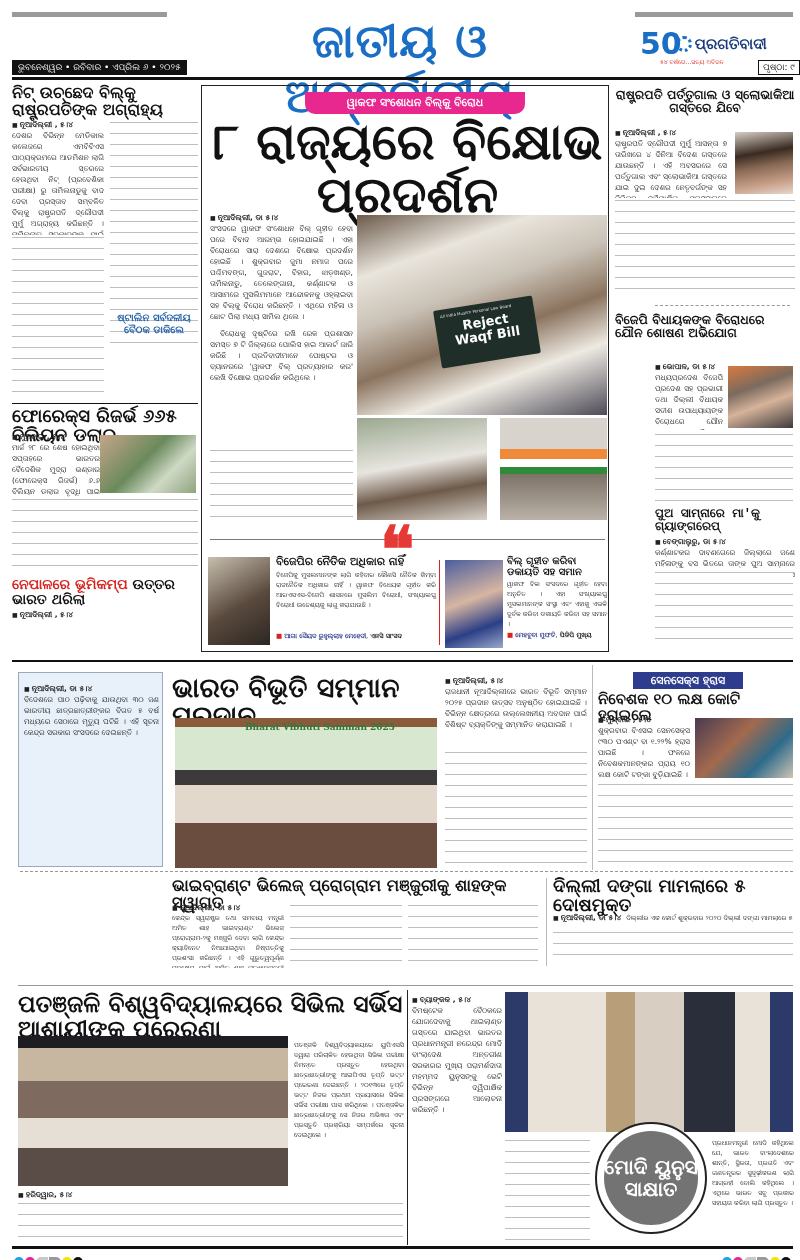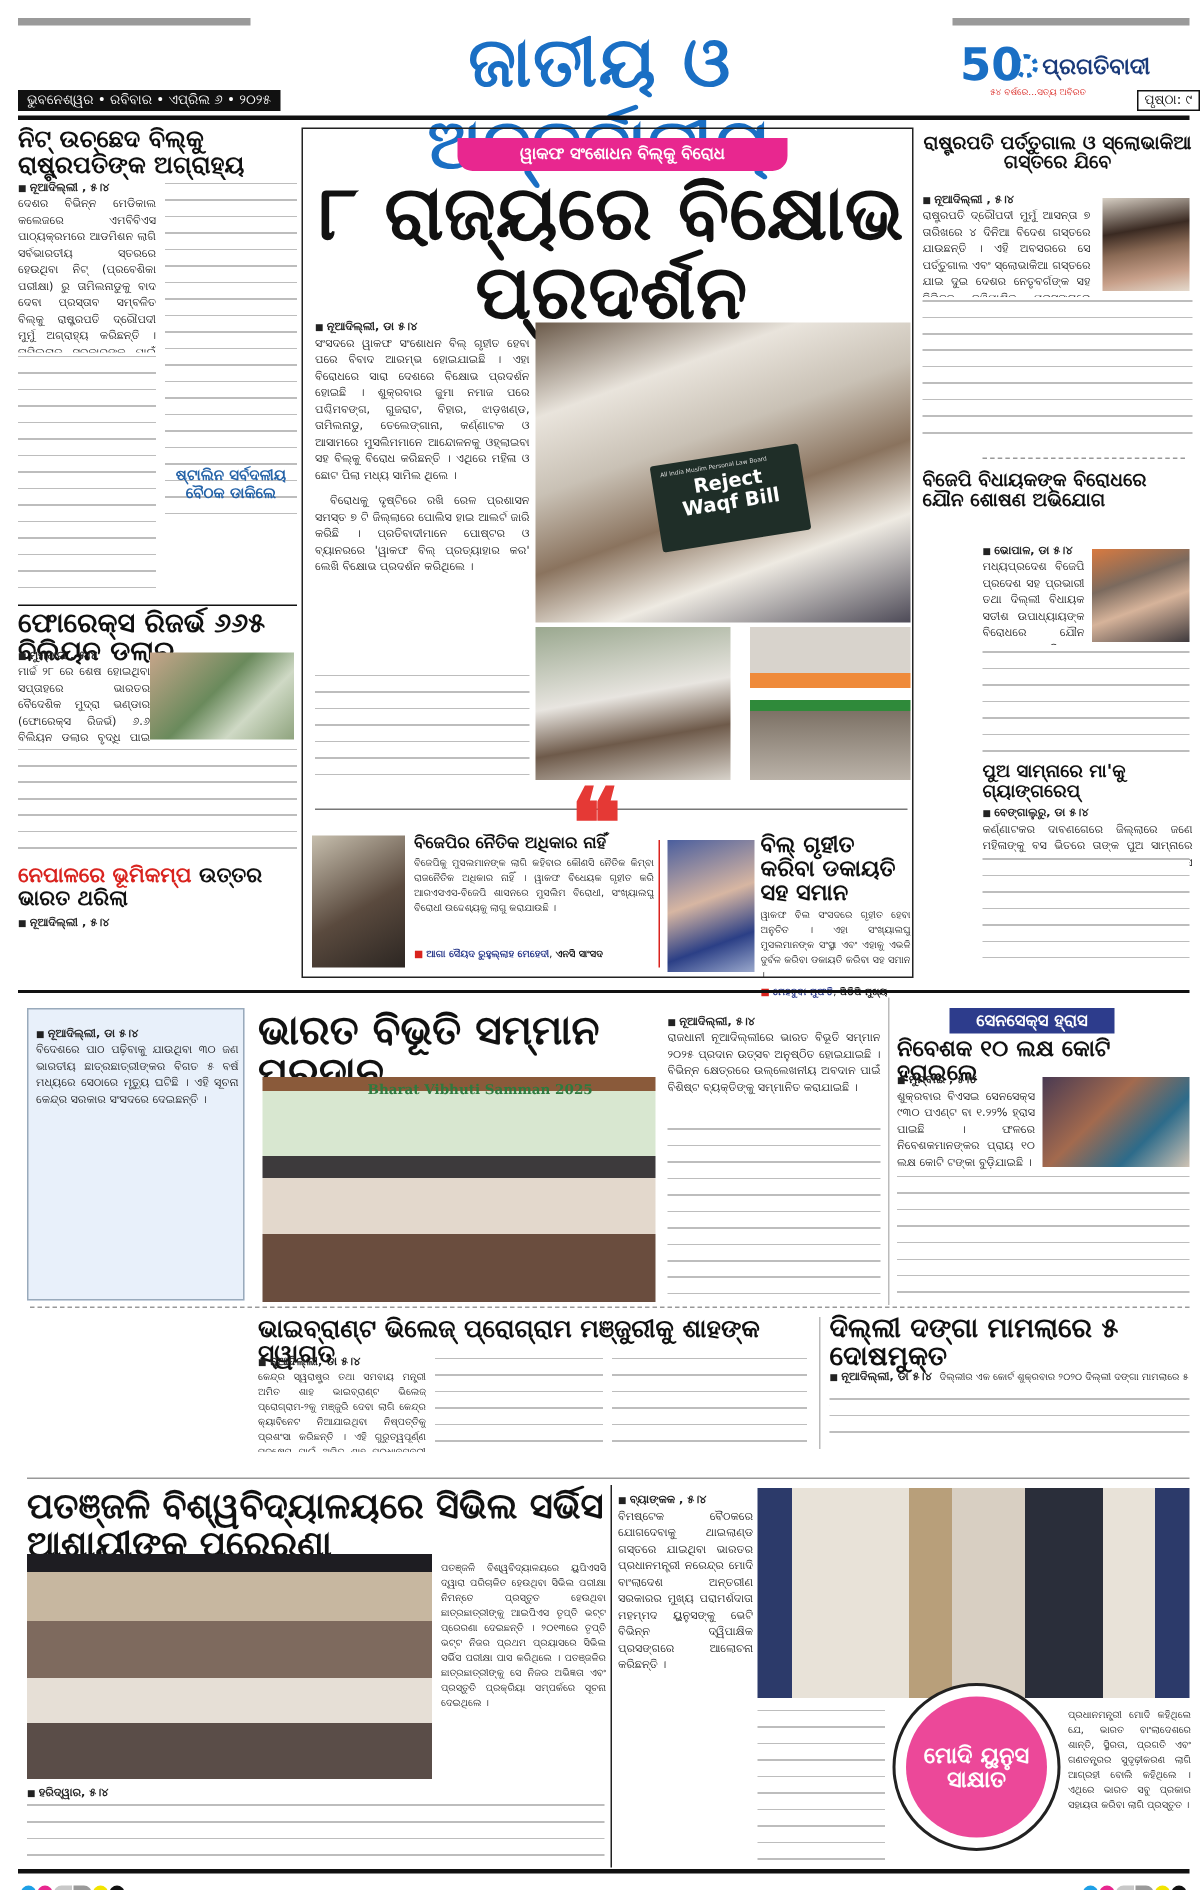--- a/index.html
+++ b/index.html
@@ -18,21 +18,21 @@
   .photo { background: linear-gradient(135deg,#8a8a8a,#d0c4b4 40%,#6e6e74 70%,#bbb); }
   .box { border: 1.5px solid #222; }
   .pink-tag { background: #e8278f; color: #fff; font-weight: bold; text-align: center; border-radius: 0 0 10px 10px; }
   .blue-tag { background: #2d3c8c; color: #fff; font-weight: bold; text-align: center; font-size: 11px; }
   .red { color: #d9231e; }
   .dots span { display: inline-block; width: 10px; height: 10px; border-radius: 50%; margin-right: 1px; }
   .lines { background: repeating-linear-gradient(#fff 0 2px, #bdbdbd 2px 3px, #fff 3px 11px); }
   .sep-dash { border-top: 1px dashed #999; }
   .quote-mark { font-size: 64px; color: #e53935; font-weight: bold; line-height: 1; font-family: "DejaVu Serif", serif; }
   .seal { width: 120px; height: 120px; border-radius: 50%; background: #fff; border: 2px solid #222; display: flex; align-items: center; justify-content: center; }
-  .seal-inner { width: 100px; height: 100px; border-radius: 50%; background: #ec4899; color: #fff; font-weight: bold; font-size: 15px; text-align: center; display: flex; align-items: center; justify-content: center; line-height: 1.1; }
+  .seal-inner { width: 100px; height: 100px; border-radius: 50%; background: #737373; color: #fff; font-weight: bold; font-size: 20px; text-align: center; display: flex; align-items: center; justify-content: center; line-height: 1.1; }
   .lightbox { background: #e8f0fa; border: 1px solid #9ab; }
 </style>
 </head>
 <body>
 
 <div class="abs bar-gray" style="left:12px;top:12px;width:155px;"></div>
 
 <div class="abs bar-gray" style="left:635px;top:12px;width:158px;"></div>
 <div class="abs masthead" style="left:190px;top:14px;width:420px;height:56px;">ଜାତୀୟ ଓ ଅନ୍ତର୍ଜାତୀୟ</div>
 
@@ -109,21 +109,21 @@
   <div style="font-size:6.5px;margin-top:2px;">
     <span class="red">■</span>
     <span style="color:#2d3c8c;font-weight:bold;">ଆଗା ସୈୟଦ ରୁହୁଲ୍ଲାହ ମେହେଦୀ</span>,
     <span style="font-weight:bold;">ଏନସି ସାଂସଦ</span>
   </div>
 </div>
 <div class="abs" style="left:439px;top:560px;width:1px;height:85px;background:#d9231e;"></div>
 
 <div class="abs" style="left:445px;top:560px;width:58px;height:88px;background:linear-gradient(160deg,#4a5e9e,#d7b6a2 45%,#2b3f86 75%,#9aa8cc);"></div>
 <div class="abs" style="left:507px;top:556px;width:100px;">
-  <div class="hed" style="font-size:15px;">ବିଲ୍ ଗୃହୀତ କରିବା ଡକାୟତି ସହ ସମାନ</div>
+  <div class="hed" style="font-size:10px;">ବିଲ୍ ଗୃହୀତ କରିବା ଡକାୟତି ସହ ସମାନ</div>
   <div class="body" style="font-size:6.5px;line-height:10px;height:50px;overflow:hidden;margin-top:2px;">ୱାକଫ ବିଲ ସଂସଦରେ ଗୃହୀତ ହେବା ଅନୁଚିତ । ଏହା ସଂଖ୍ୟାଲଘୁ ମୁସଲମାନଙ୍କ ସଂସ୍ଥା ଏବଂ ଏହାକୁ ଏଭଳି ଦୁର୍ବଳ କରିବା ଡକାୟତି କରିବା ସହ ସମାନ ।</div>
   <div style="font-size:6.5px;margin-top:2px;">
     <span class="red">■</span>
     <span style="color:#2d3c8c;font-weight:bold;">ମେହବୁବା ମୁଫତି</span>,
     <span style="font-weight:bold;">ପିଡିପି ମୁଖ୍ୟ</span>
   </div>
 </div>
 
 <div class="abs" style="left:615px;top:88px;width:180px;">
   <div class="hed" style="font-size:12.5px;text-align:center;">ରାଷ୍ଟ୍ରପତି ପର୍ତ୍ତୁଗାଲ ଓ ସ୍ଲୋଭାକିଆ ଗସ୍ତରେ ଯିବେ</div>
@@ -140,21 +140,21 @@
   <div class="hed" style="font-size:12.5px;">ବିଜେପି ବିଧାୟକଙ୍କ ବିରୋଧରେ ଯୌନ ଶୋଷଣ ଅଭିଯୋଗ</div>
 </div>
 <div class="abs" style="left:655px;top:362px;width:68px;">
   <div class="byline">ଭୋପାଳ, ଡା ୫।୪</div>
   <div class="body" style="height:58px;overflow:hidden;">ମଧ୍ୟପ୍ରଦେଶ ବିଜେପି ପ୍ରଦେଶ ସହ ପ୍ରଭାରୀ ତଥା ଦିଲ୍ଲୀ ବିଧାୟକ ସତୀଶ ଉପାଧ୍ୟାୟଙ୍କ ବିରୋଧରେ ଯୌନ ଶୋଷଣ ଅଭିଯୋଗ ଆସିଛି । ଧାର ଜିଲ୍ଲାର ଜଣେ ଆଦିବାସୀ ମହିଳାଙ୍କୁ ସେ ଯୌନ ଶୋଷଣ କରିଥିବା କୁହାଯାଉଛି ।</div>
 </div>
 <div class="abs" style="left:728px;top:366px;width:65px;height:62px;background:linear-gradient(160deg,#d97a40,#7b6a5e 35%,#d6b39a 60%,#3f3a3d);"></div>
 <div class="abs lines" style="left:655px;top:432px;width:138px;height:70px;"></div>
 
 <div class="abs" style="left:655px;top:508px;width:140px;">
-  <div class="hed" style="font-size:12px;">ପୁଅ ସାମ୍ନାରେ ମା'କୁ ଗ୍ୟାଙ୍ଗରେପ୍</div>
+  <div class="hed" style="font-size:12px;font-family:Liberation Mono, monospace;">ପୁଅ ସାମ୍ନାରେ ମା'କୁ ଗ୍ୟାଙ୍ଗରେପ୍</div>
   <div class="byline" style="margin-top:4px;">ବେଙ୍ଗାଲୁରୁ, ଡା ୫।୪</div>
   <div class="body" style="height:40px;overflow:hidden;">କର୍ଣ୍ଣାଟକର ଦାବଣଗେରେ ଜିଲ୍ଲାରେ ଜଣେ ମହିଳାଙ୍କୁ ବସ ଭିତରେ ତାଙ୍କ ପୁଅ ସାମ୍ନାରେ ଗ୍ୟାଙ୍ଗରେପ୍ କରାଯାଇଛି । ପୋଲିସ ଅଭିଯୁକ୍ତଙ୍କୁ ଗିରଫ କରିଛି ।</div>
 </div>
 <div class="abs lines" style="left:655px;top:570px;width:138px;height:75px;"></div>
 
 <div class="abs rule" style="left:12px;top:660px;width:781px;height:2px;"></div>
 
 <div class="abs lightbox" style="left:18px;top:672px;width:145px;height:195px;"></div>
 <div class="abs" style="left:24px;top:680px;width:135px;">
   <div class="byline" style="margin-top:4px;">ନୂଆଦିଲ୍ଲୀ, ଡା ୫।୪</div>

